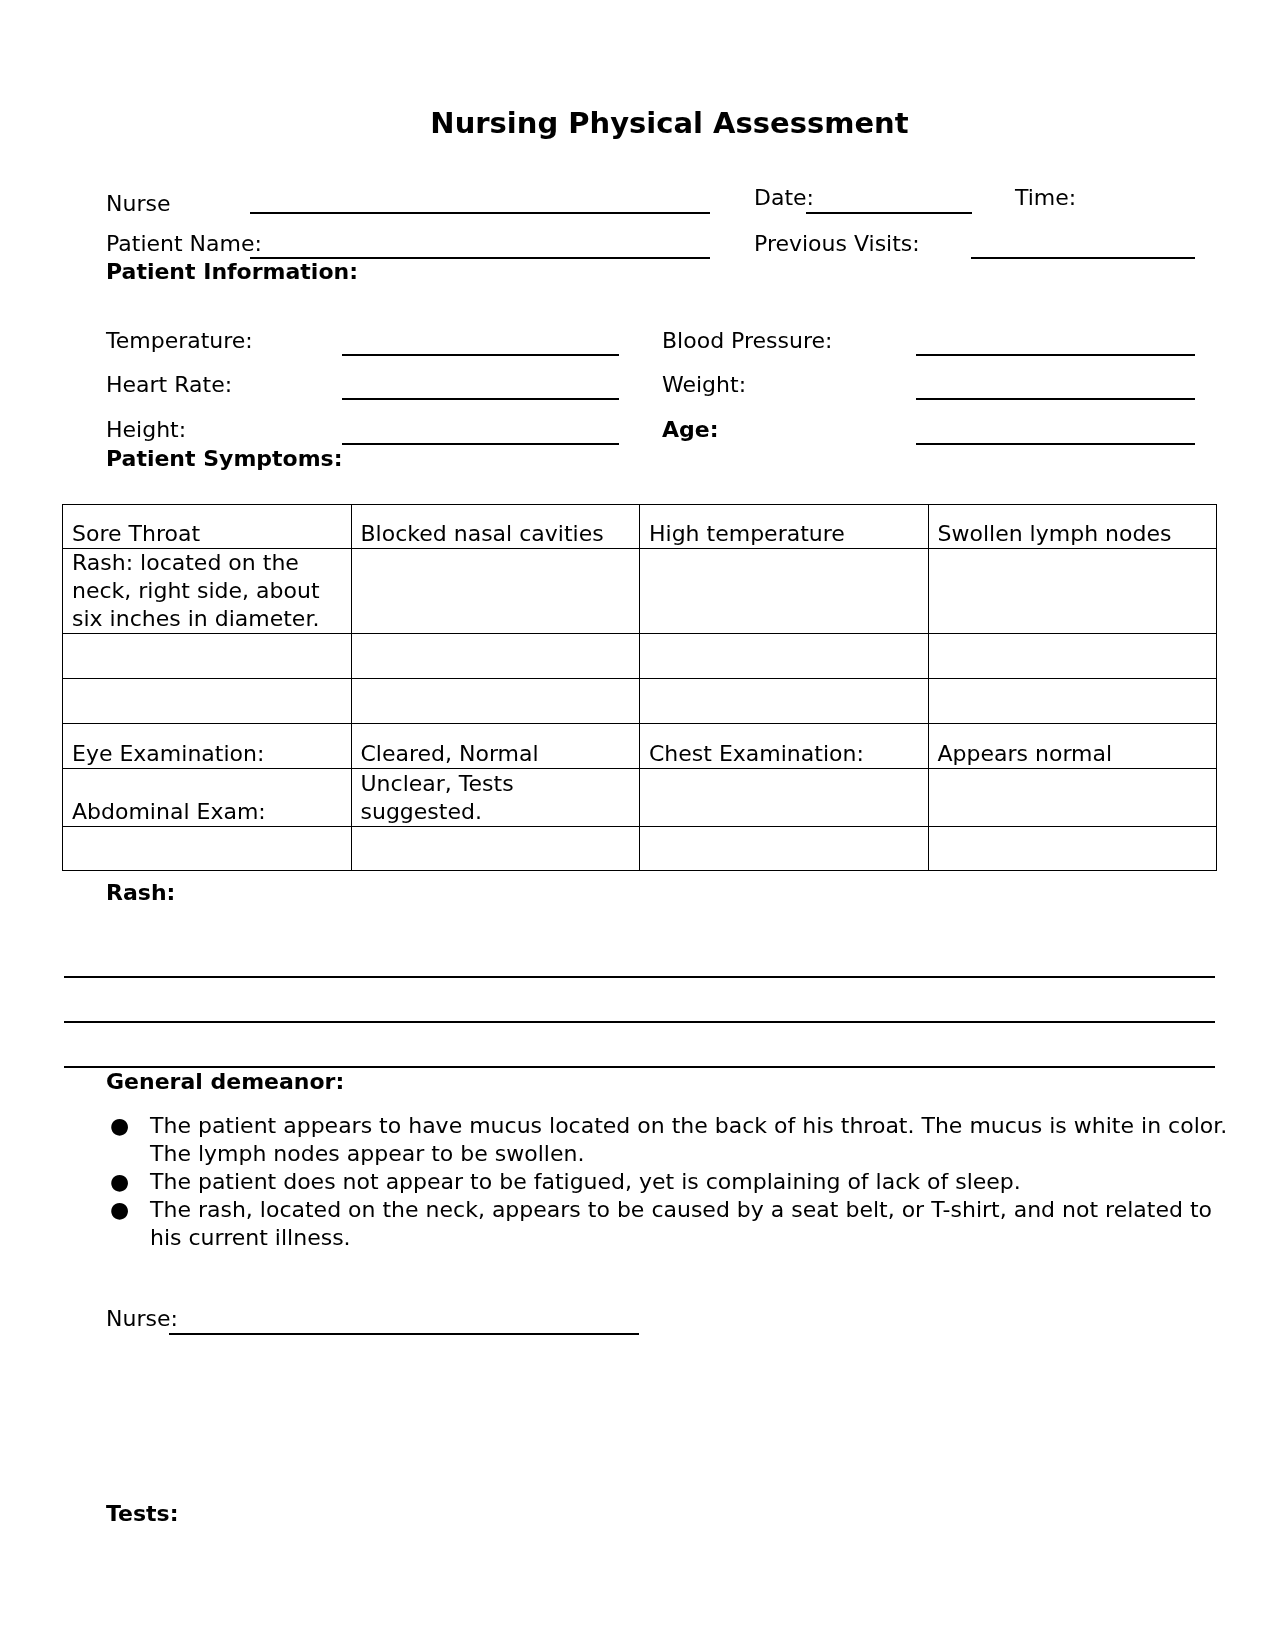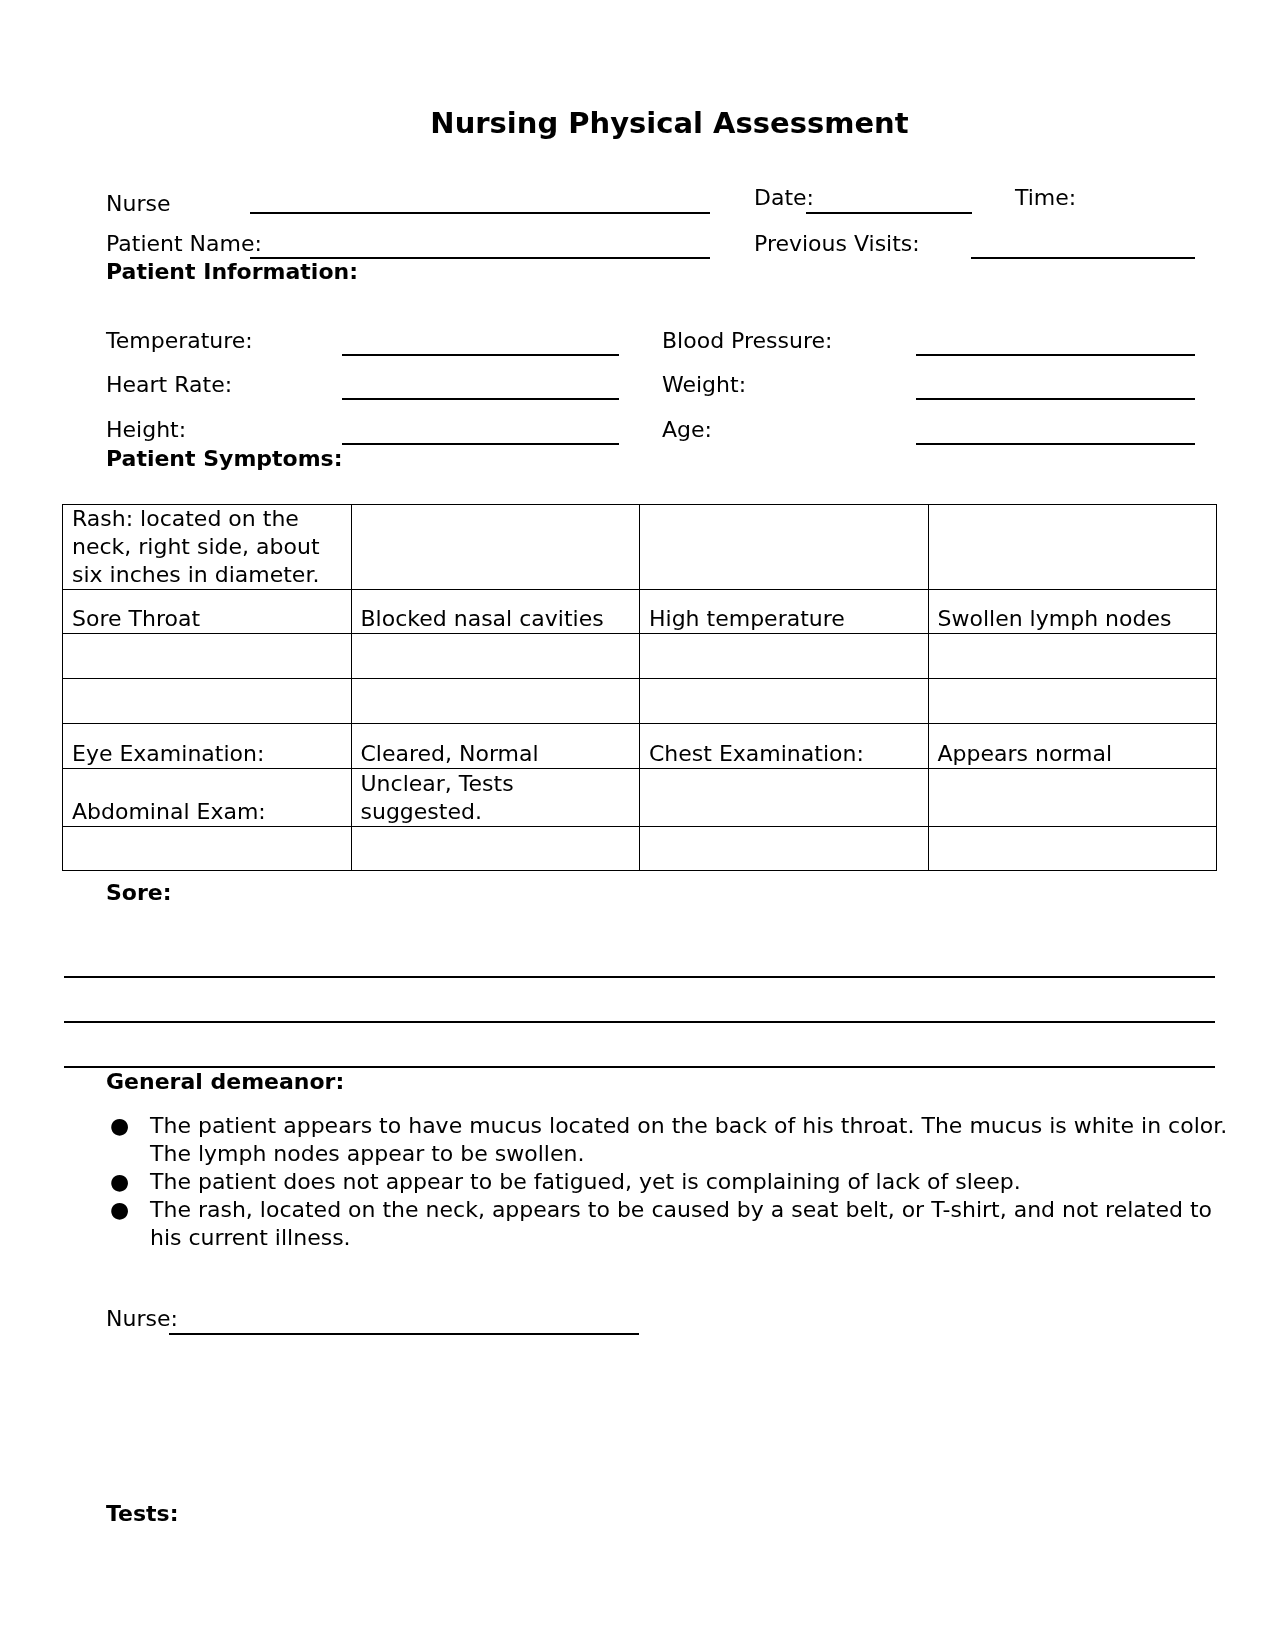--- a/index.html
+++ b/index.html
@@ -37,38 +37,38 @@
 <div class="abs" style="left:630px;top:328px;">Blood Pressure:</div>
 <div class="line" style="left:916px;top:354px;width:279px;"></div>
 
 <div class="abs" style="left:74px;top:372px;">Heart Rate:</div>
 <div class="line" style="left:342px;top:398px;width:277px;"></div>
 <div class="abs" style="left:630px;top:372px;">Weight:</div>
 <div class="line" style="left:916px;top:398px;width:279px;"></div>
 
 <div class="abs" style="left:74px;top:417px;">Height:</div>
 <div class="line" style="left:342px;top:443px;width:277px;"></div>
-<div class="abs" style="left:630px;top:417px;">Age:</div>
+<div class="abs" style="left:630px;top:417px;font-weight:bold;">Age:</div>
 <div class="line" style="left:916px;top:443px;width:279px;"></div>
 
 <div class="abs bold" style="left:74px;top:446px;">Patient Symptoms:</div>
 
 <table class="sym">
   <tbody>
-      <tr style="height:85px;">
+      <tr style="height:44px;">
+    <td>Sore Throat</td>
+    <td>Blocked nasal cavities</td>
+    <td>High temperature</td>
+    <td>Swollen lymph nodes</td>
+  </tr>
+  <tr style="height:85px;">
     <td style="white-space:normal;vertical-align:top;">Rash: located on the neck, right side, about six inches in diameter.</td>
     <td></td>
     <td></td>
     <td></td>
-  </tr>
-  <tr style="height:44px;">
-    <td>Sore Throat</td>
-    <td>Blocked nasal cavities</td>
-    <td>High temperature</td>
-    <td>Swollen lymph nodes</td>
   </tr>
   <tr style="height:45px;">
     <td></td>
     <td></td>
     <td></td>
     <td></td>
   </tr>
   <tr style="height:45px;">
     <td></td>
     <td></td>
@@ -89,21 +89,21 @@
   </tr>
   <tr style="height:44px;">
     <td></td>
     <td></td>
     <td></td>
     <td></td>
   </tr>
 </tbody>
   </table>
 
-<div class="abs bold" style="left:74px;top:880px;">Sore:</div>
+<div class="abs bold" style="left:74px;top:880px;">Rash:</div>
 <div class="line" style="left:64px;top:976px;width:1151px;"></div>
 <div class="line" style="left:64px;top:1021px;width:1151px;"></div>
 <div class="line" style="left:64px;top:1066px;width:1151px;"></div>
 
 <div class="abs bold" style="left:74px;top:1069px;">General demeanor:</div>
 
 <ul class="dem">
   <li><span class="bul">●</span><span>The patient appears to have mucus located on the back of his throat. The mucus is white in color. The lymph nodes appear to be swollen.</span></li>
   <li><span class="bul">●</span><span>The patient does not appear to be fatigued, yet is complaining of lack of sleep.</span></li>
   <li><span class="bul">●</span><span>The rash, located on the neck, appears to be caused by a seat belt, or T-shirt, and not related to his current illness.</span></li>

